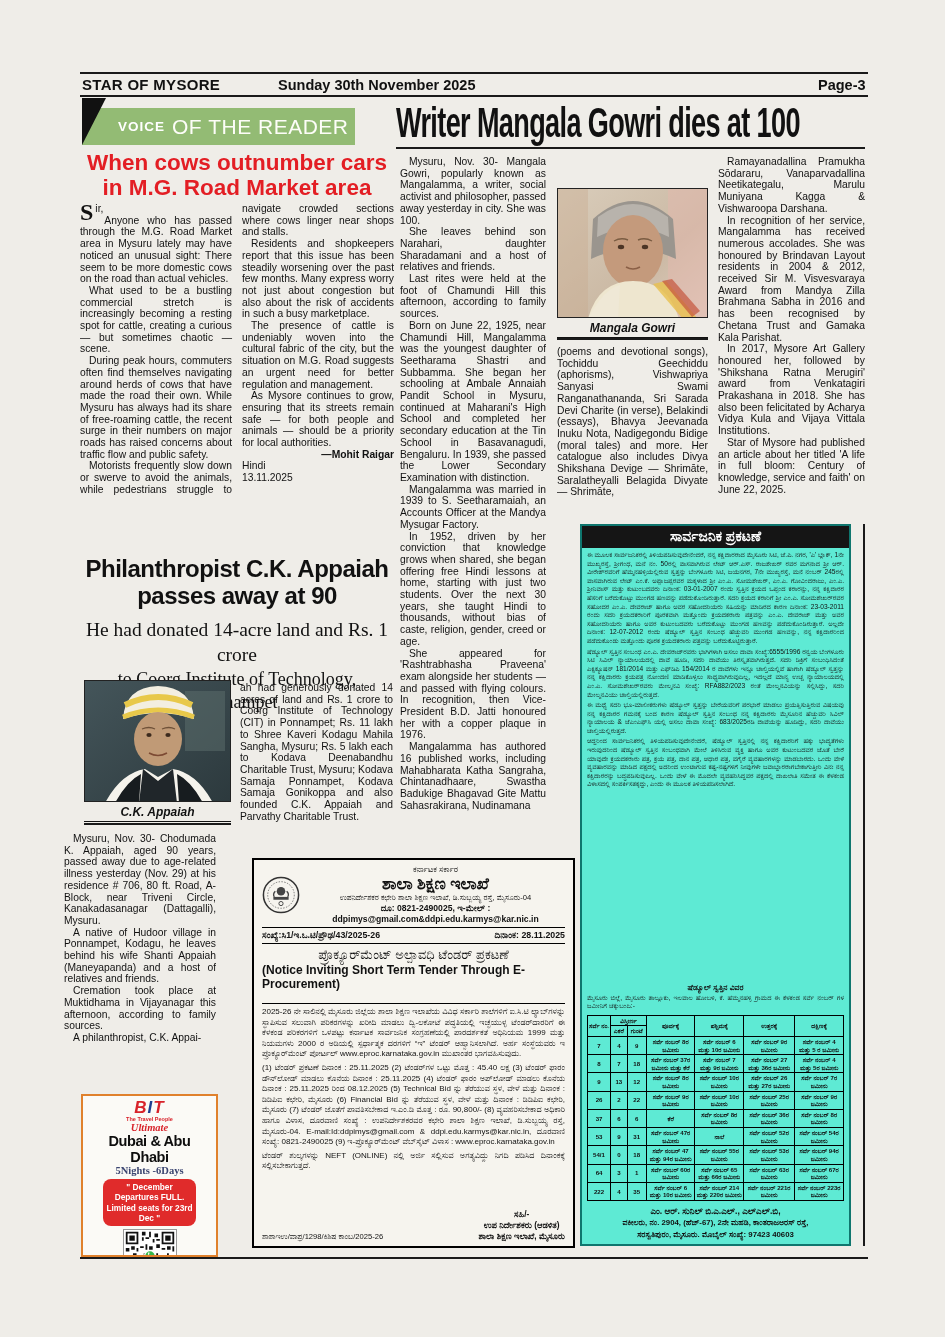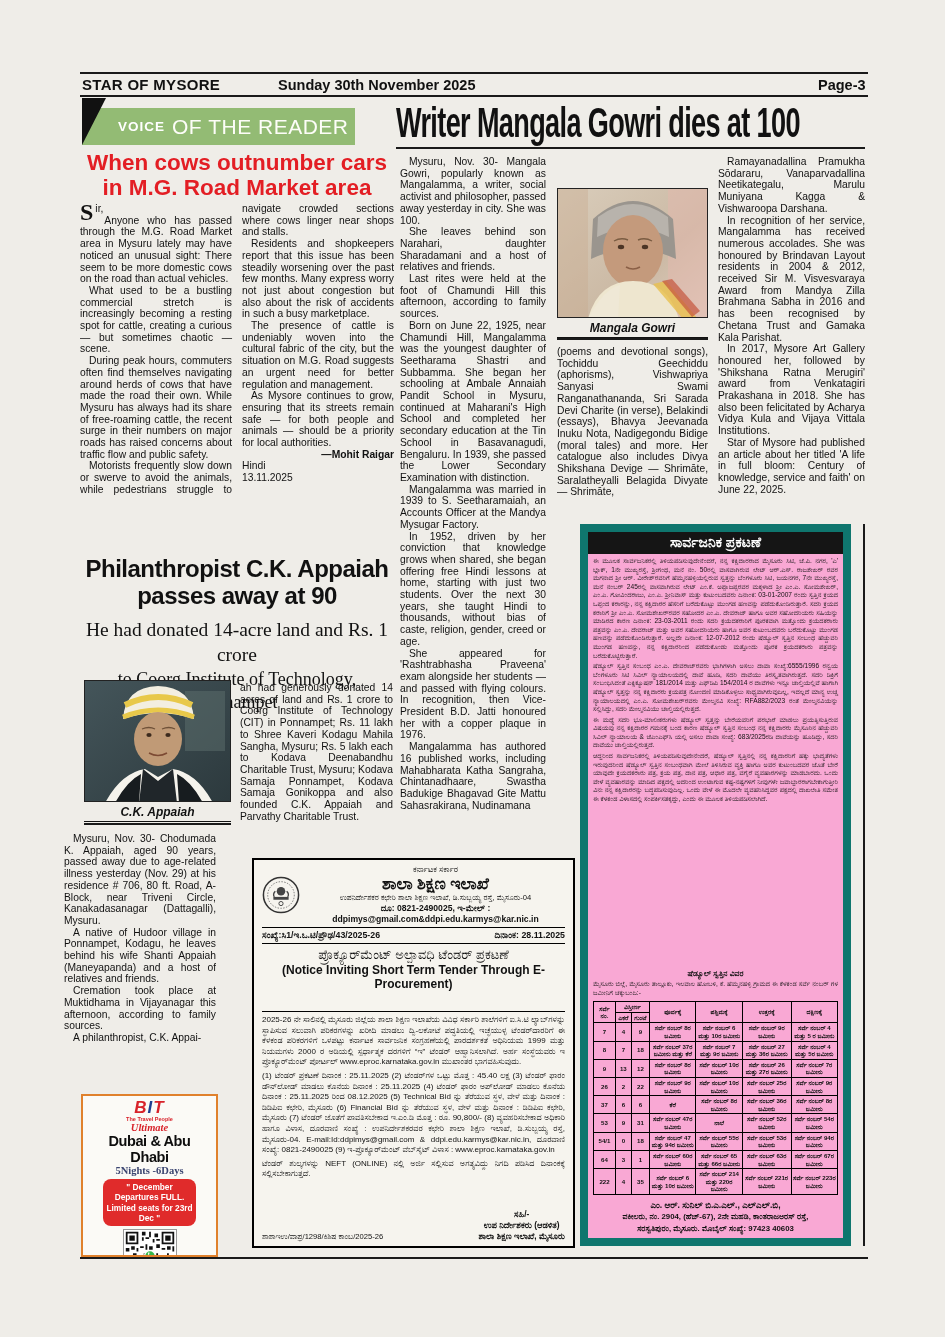--- a/index.html
+++ b/index.html
@@ -50,27 +50,27 @@
   
   .tender { border:2.5px solid #000; background:#f6f4ee; padding:5px 8px 4px 8px; display:flex; flex-direction:column; overflow:hidden; }
   .tender-head { display:flex; align-items:center; gap:6px; }
   .tender-head .mid { flex:1; text-align:center; }
   .t-gov { font-size:8px; }
   .t-dept { font-size:16px; font-weight:bold; }
   .t-addr { font-size:7.6px; }
   .t-mail { font-size:8.6px; font-weight:bold; }
   .t-refrow { display:flex; justify-content:space-between; font-size:8.8px; font-weight:bold; padding:2px 0; border-top:1.2px solid #000; border-bottom:1.2px solid #000; margin-top:3px; }
   .t-title { text-align:center; font-weight:normal; font-size:13px; margin-top:3px; }
-  .t-sub { text-align:center; font-weight:bold; font-size:12px; border-bottom:1.2px solid #000; padding-bottom:20px; }
+  .t-sub { text-align:left; font-weight:bold; font-size:12px; border-bottom:1.2px solid #000; padding-bottom:12px; }
   .t-body { font-size:8px; line-height:10.6px; text-align:justify; margin-top:3px; flex:1; overflow:hidden; }
   .t-body p { margin-bottom:3px; }
   .t-foot { display:flex; justify-content:space-between; align-items:flex-end; font-size:7.6px; }
   .t-sig { text-align:center; font-weight:bold; font-size:8.4px; line-height:1.3; }
   
-  .notice { border:8px solid #0f766e; background:#f9a8d4; display:flex; flex-direction:column; overflow:hidden; }
+  .notice { border:2px solid #0f766e; background:#5eead4; display:flex; flex-direction:column; overflow:hidden; }
   .n-title { background:#151515; color:#fff; font-weight:bold; font-size:14px; text-align:center; padding:2px 0 3px 0; }
   .n-body { padding:3px 5px; font-size:6.6px; line-height:8.6px; text-align:justify; overflow:hidden; }
   .n-body p { margin-bottom:2px; }
   .n-sub { text-align:center; font-weight:bold; font-size:7.6px; margin:2px 0 1px 0; }
   .n-table { width:calc(100% - 10px); margin:1px 5px; border-collapse:collapse; font-size:6.1px; line-height:1.25; }
   .n-table th,.n-table td { border:1px solid #000; text-align:center; padding:1px; font-weight:bold; }
   .n-adv { text-align:center; font-weight:bold; font-size:7.8px; line-height:1.45; padding:3px 2px 4px 2px; }
   .n-adv .a1 { font-size:8.6px; }
   .caption-block { border-bottom:1.8px solid #111; }
   .w-col2-txt { }

